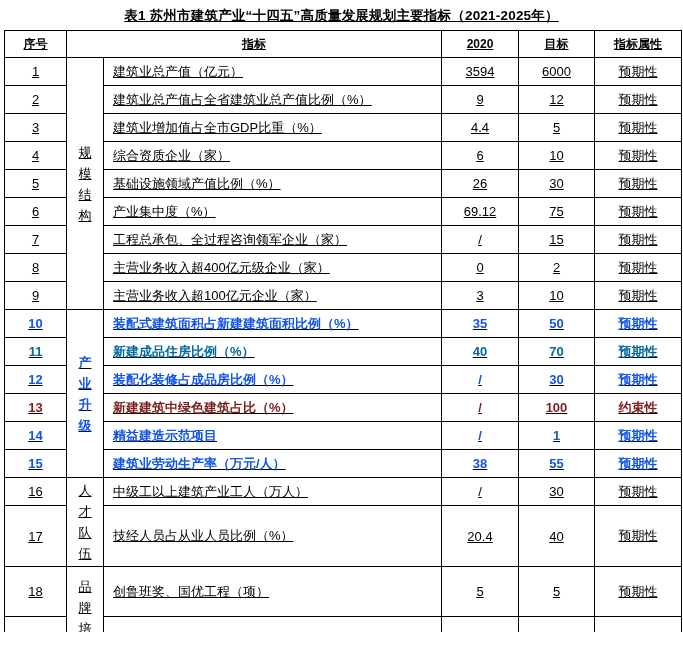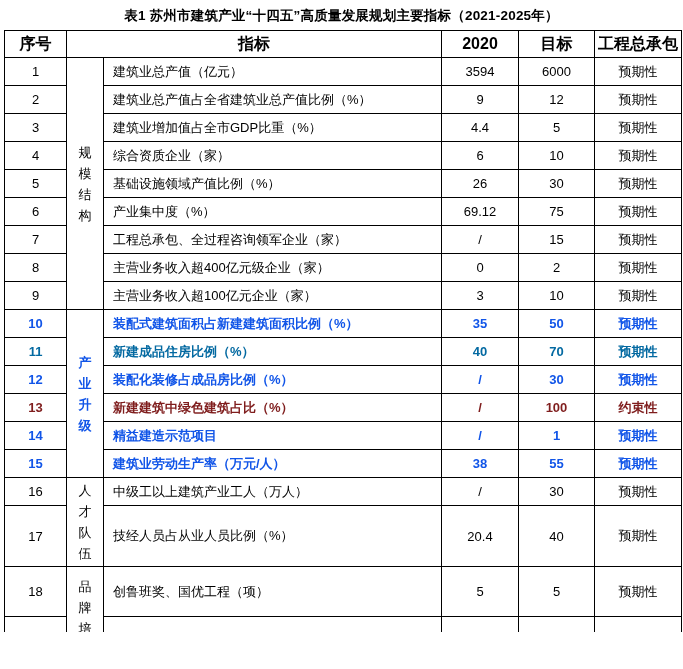--- a/index.html
+++ b/index.html
@@ -9,20 +9,21 @@
     width: 683px;
     height: 669px;
     font-family: "Liberation Sans", "DejaVu Sans", sans-serif;
     color: #000000;
     -webkit-font-smoothing: antialiased;
   }
   .page {
     width: 683px;
     height: 632px;
     overflow: hidden;
+    text-decoration: underline;
   }
   .title {
     text-align: center;
     font-weight: bold;
     font-size: 13.5px;
     line-height: 18px;
     padding: 7px 0 5px 0;
     letter-spacing: 0.2px;
   }
   table.main {
@@ -35,21 +36,21 @@
     border: 1px solid #000000;
     font-size: 13px;
     vertical-align: middle;
     overflow: hidden;
     padding: 0;
   }
   thead th {
     font-weight: bold;
     height: 26px;
     text-align: center;
-    font-size: 16px;
+    font-size: 12px;
   }
   td.center { text-align: center; }
   td.indicator {
     text-align: left;
     padding-left: 9px;
     padding-right: 4px;
   }
   td.group {
     text-align: center;
     white-space: pre-line;
@@ -72,21 +73,21 @@
       <col style="width:77px">
       <col style="width:76px">
       <col style="width:87px">
     </colgroup>
     <thead>
       <tr>
         <th>序号</th>
         <th colspan="2">指标</th>
         <th>2020</th>
         <th>目标</th>
-        <th>工程总承包</th>
+        <th>指标属性</th>
       </tr>
     </thead>
     <tbody>
         <tr style="height: 28px;">
           <td class="center">1</td>
           <td class="group" rowspan="9">规
 模
 结
 构</td>
           <td class="indicator">建筑业总产值（亿元）</td>

